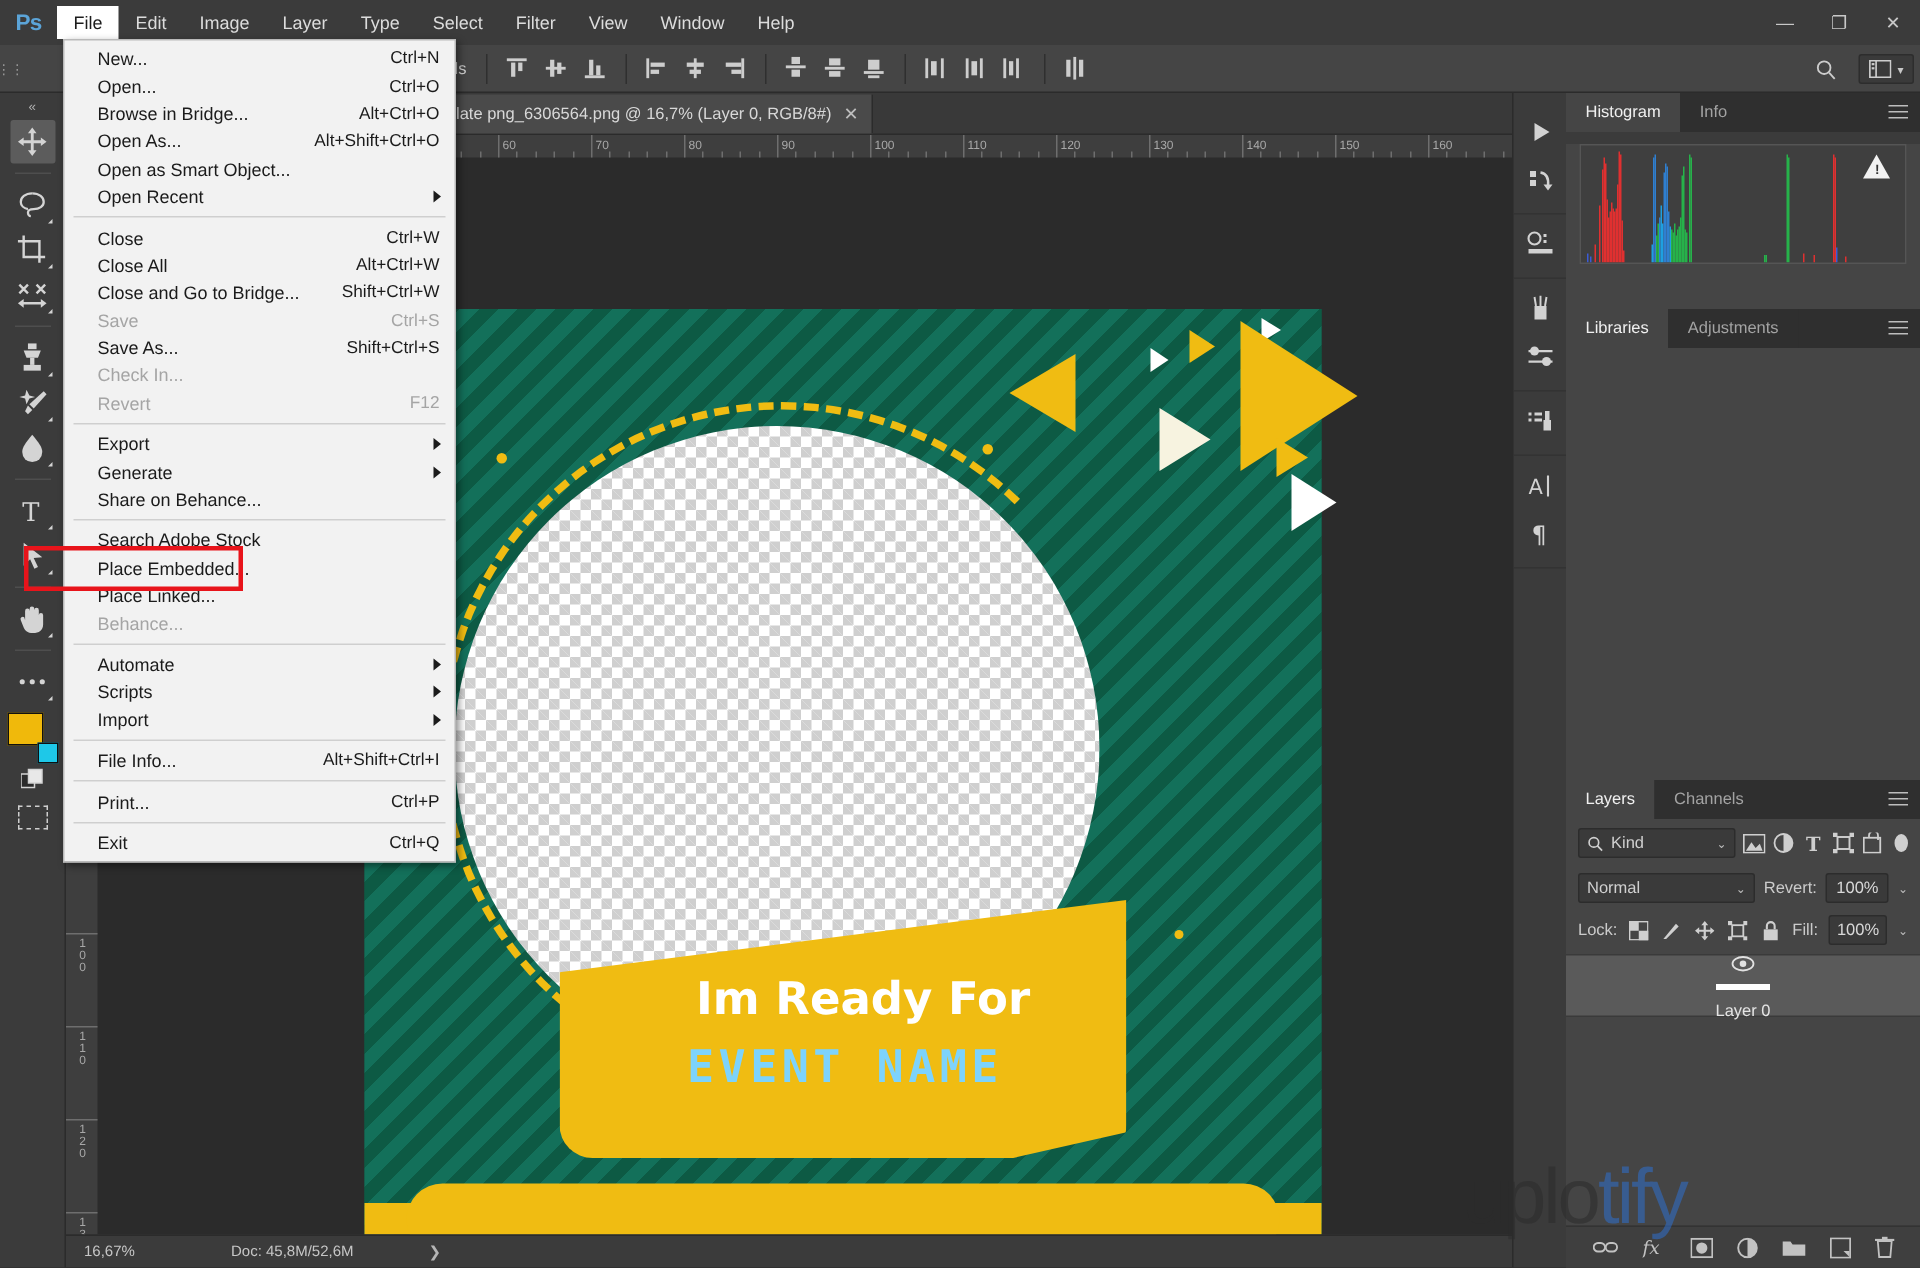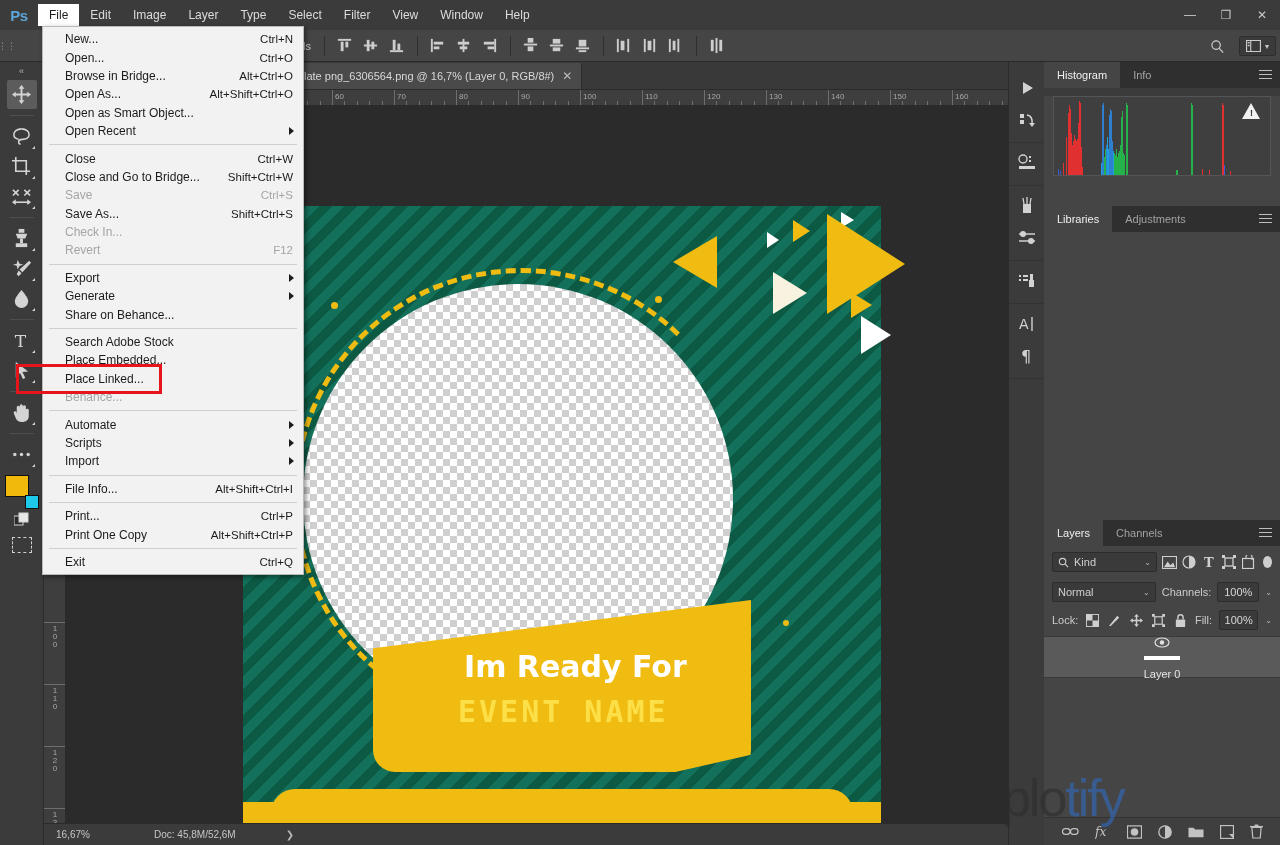--- a/index.html
+++ b/index.html
@@ -119,21 +119,21 @@
     position: absolute; background: #f0bc12;
   }
   .ribbon {
     position: absolute; background: #f0bc12;
   }
   .art-text1 {
     position: absolute; color: #fff; font-weight: bold; font-size: 30px;
     font-family: "DejaVu Sans", sans-serif; letter-spacing: 0px; white-space: nowrap;
   }
   .art-text2 {
-    position: absolute; color: #fde047; font-weight: bold; font-size: 30px;
+    position: absolute; color: #7dd3fc; font-weight: bold; font-size: 30px;
     font-family: "DejaVu Sans Mono", monospace; letter-spacing: 3px; white-space: nowrap;
   }
 
   .statusbar {
     position: absolute; left: 0; bottom: 0; width: 964px; height: 22px;
     background: #3b3b3b; display: flex; align-items: center; font-size: 10px; color: #c6c6c6;
     border-top: 1px solid #2b2b2b;
   }
   .sb-zoom { width: 80px; padding-left: 12px; }
   .sb-doc { margin-left: 30px; }
@@ -867,21 +867,21 @@
               </svg>
           </div>
           <div class="toggle-pill"></div>
         </div>
 
         <div class="blendrow">
           <div class="blendsel">
             <span>Normal</span>
             <span class="spin">⌄</span>
           </div>
-          <span class="lab">Channels:</span>
+          <span class="lab">Revert:</span>
           <div class="numbox">100%</div>
           <span class="spin">⌄</span>
         </div>
 
         <div class="lockrow">
           <span class="lab">Lock:</span>
           <div class="lock-ico">
             <svg width="13" height="13" viewBox="0 0 14 14">
                 <rect x="0" y="0" width="7" height="7" fill="#cfcfcf"></rect>
                 <rect x="7" y="7" width="7" height="7" fill="#cfcfcf"></rect>
@@ -1006,20 +1006,24 @@
       <div class="mrow">
         <span class="mlabel">Open Recent</span>
         <span class="marrow"></span>
       </div>
       <div class="msep"></div>
       <div class="mrow">
         <span class="mlabel">Close</span>
         <span class="mkey">Ctrl+W</span>
       </div>
       <div class="mrow">
+        <span class="mlabel">Close All</span>
+        <span class="mkey">Alt+Ctrl+W</span>
+      </div>
+      <div class="mrow">
         <span class="mlabel">Close and Go to Bridge...</span>
         <span class="mkey">Shift+Ctrl+W</span>
       </div>
       <div class="mrow disabled">
         <span class="mlabel">Save</span>
         <span class="mkey">Ctrl+S</span>
       </div>
       <div class="mrow">
         <span class="mlabel">Save As...</span>
         <span class="mkey">Shift+Ctrl+S</span>
@@ -1072,24 +1076,20 @@
       <div class="msep"></div>
       <div class="mrow">
         <span class="mlabel">File Info...</span>
         <span class="mkey">Alt+Shift+Ctrl+I</span>
       </div>
       <div class="msep"></div>
       <div class="mrow">
         <span class="mlabel">Print...</span>
         <span class="mkey">Ctrl+P</span>
       </div>
-      <div class="mrow">
-        <span class="mlabel">Print One Copy</span>
-        <span class="mkey">Alt+Shift+Ctrl+P</span>
-      </div>
       <div class="msep"></div>
       <div class="mrow">
         <span class="mlabel">Exit</span>
         <span class="mkey">Ctrl+Q</span>
       </div>
     </div>
   <div class="hl-box" id="hlbox" style="top: 363.641px; left: 16px; width: 146px; height: 30.3906px; border-color: rgb(232, 20, 27);"></div>
 
 </div>
 

